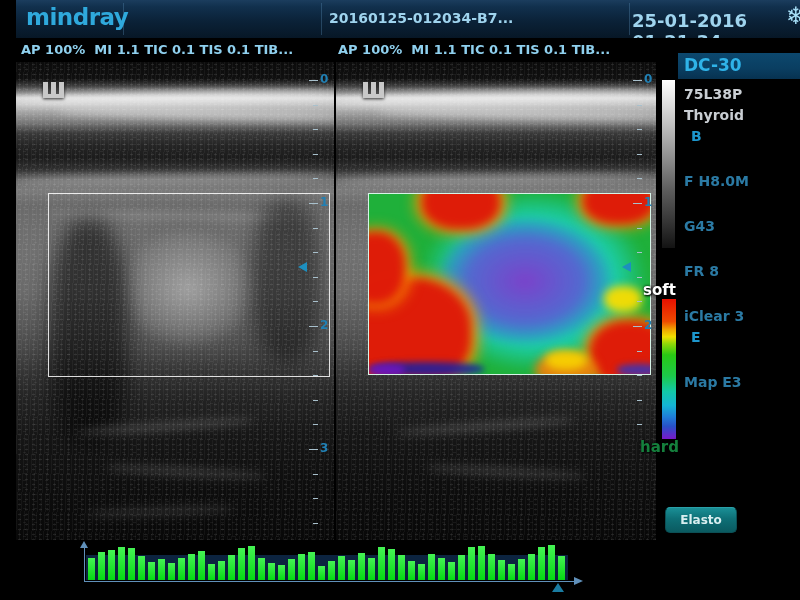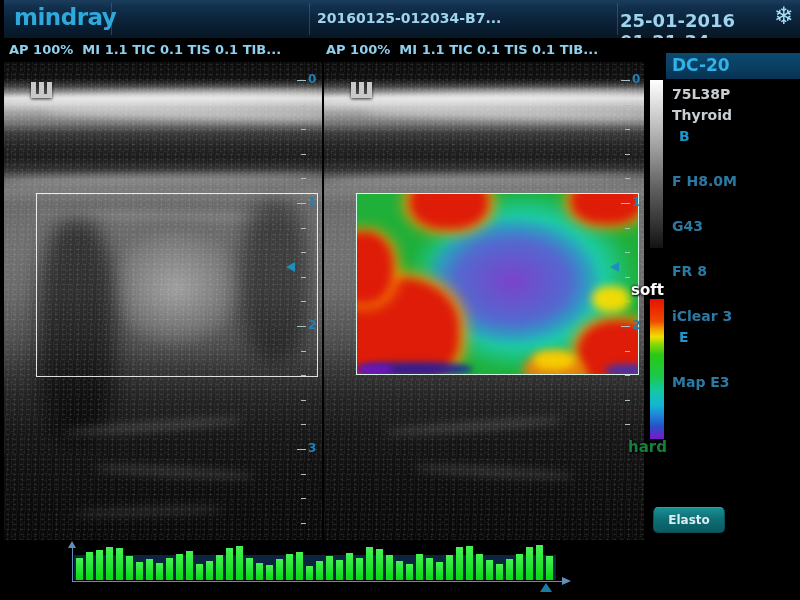--- a/index.html
+++ b/index.html
@@ -1,17 +1,17 @@
 <!DOCTYPE html>
 <html><head>
 <meta charset="utf-8">
 <style>
   html,body{margin:0;padding:0;background:#000;}
   body{width:800px;height:600px;overflow:hidden;font-family:"DejaVu Sans",sans-serif;}
-  .screen{position:absolute;top:0;left:4px;width:736px;height:600px;background:#000;}
+  .screen{position:absolute;top:0;left:16px;width:736px;height:600px;background:#000;}
 
   
   .topbar{position:absolute;top:0;left:0;width:800px;height:38px;
     background:linear-gradient(180deg,#1b3d5e 0%,#11304d 18%,#0b2238 55%,#071726 100%);
     border-bottom:1px solid rgba(150,175,200,.45);}
   .topbar .divider{position:absolute;top:3px;height:32px;width:1px;background:rgba(90,140,180,.35);}
   .logo{position:absolute;left:10px;top:4px;font-size:23px;font-weight:bold;color:#2fa9dc;letter-spacing:-.5px;}
   .patient-id{position:absolute;left:313px;top:10px;font-size:14px;font-weight:bold;color:#9fd4ee;}
   .datetime{position:absolute;left:616px;top:10px;font-size:18px;font-weight:bold;color:#9fd4ee;}
   .freeze{position:absolute;left:770px;top:2px;font-size:24px;color:#a8e0f8;}
@@ -238,21 +238,21 @@
   </div>
 
   <div class="graybar"></div>
 
   <div class="soft-label">soft</div>
   <div class="elasto-colorbar"></div>
   <div class="hard-label">hard</div>
 
   <div class="sidebar">
     <div class="sidebar-header">
-      <div class="sidebar-model">DC-20</div>
+      <div class="sidebar-model">DC-30</div>
     </div>
     <div class="sidebar-list" id="sidebar-list">
         <div class="sb-line sb-info">75L38P</div>
         <div class="sb-line sb-info">Thyroid</div>
         <div class="sb-line sb-mode">B</div>
         <div class="sb-line sb-param">F H8.0M</div>
         <div class="sb-line sb-param">G43</div>
         <div class="sb-line sb-param">FR 8</div>
         <div class="sb-line sb-param">iClear 3</div>
         <div class="sb-line sb-mode">E</div>

